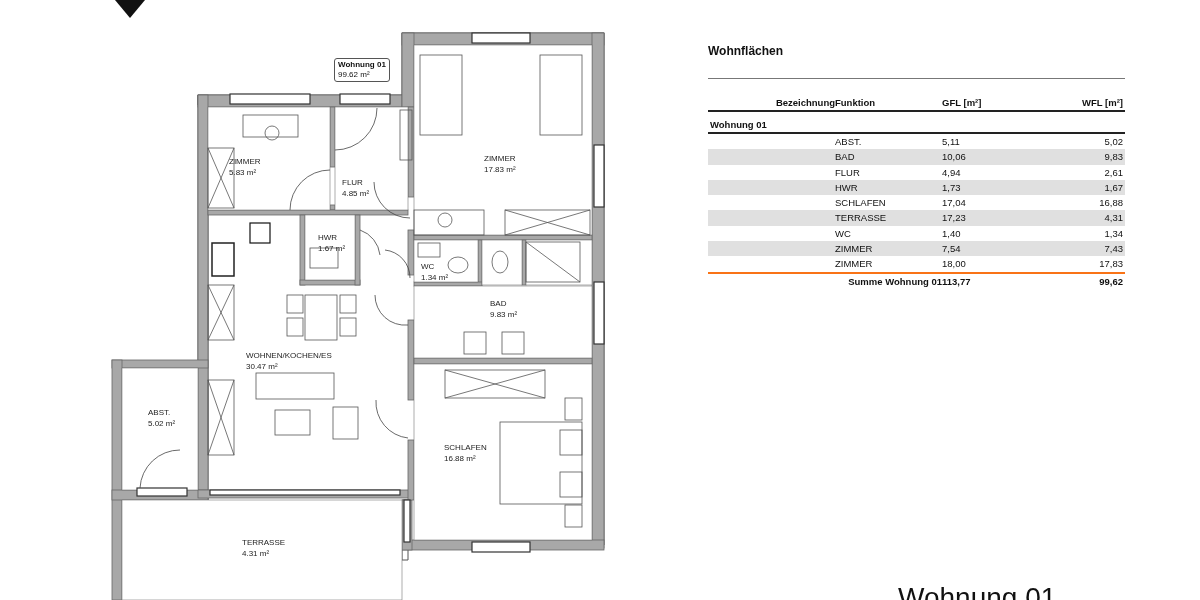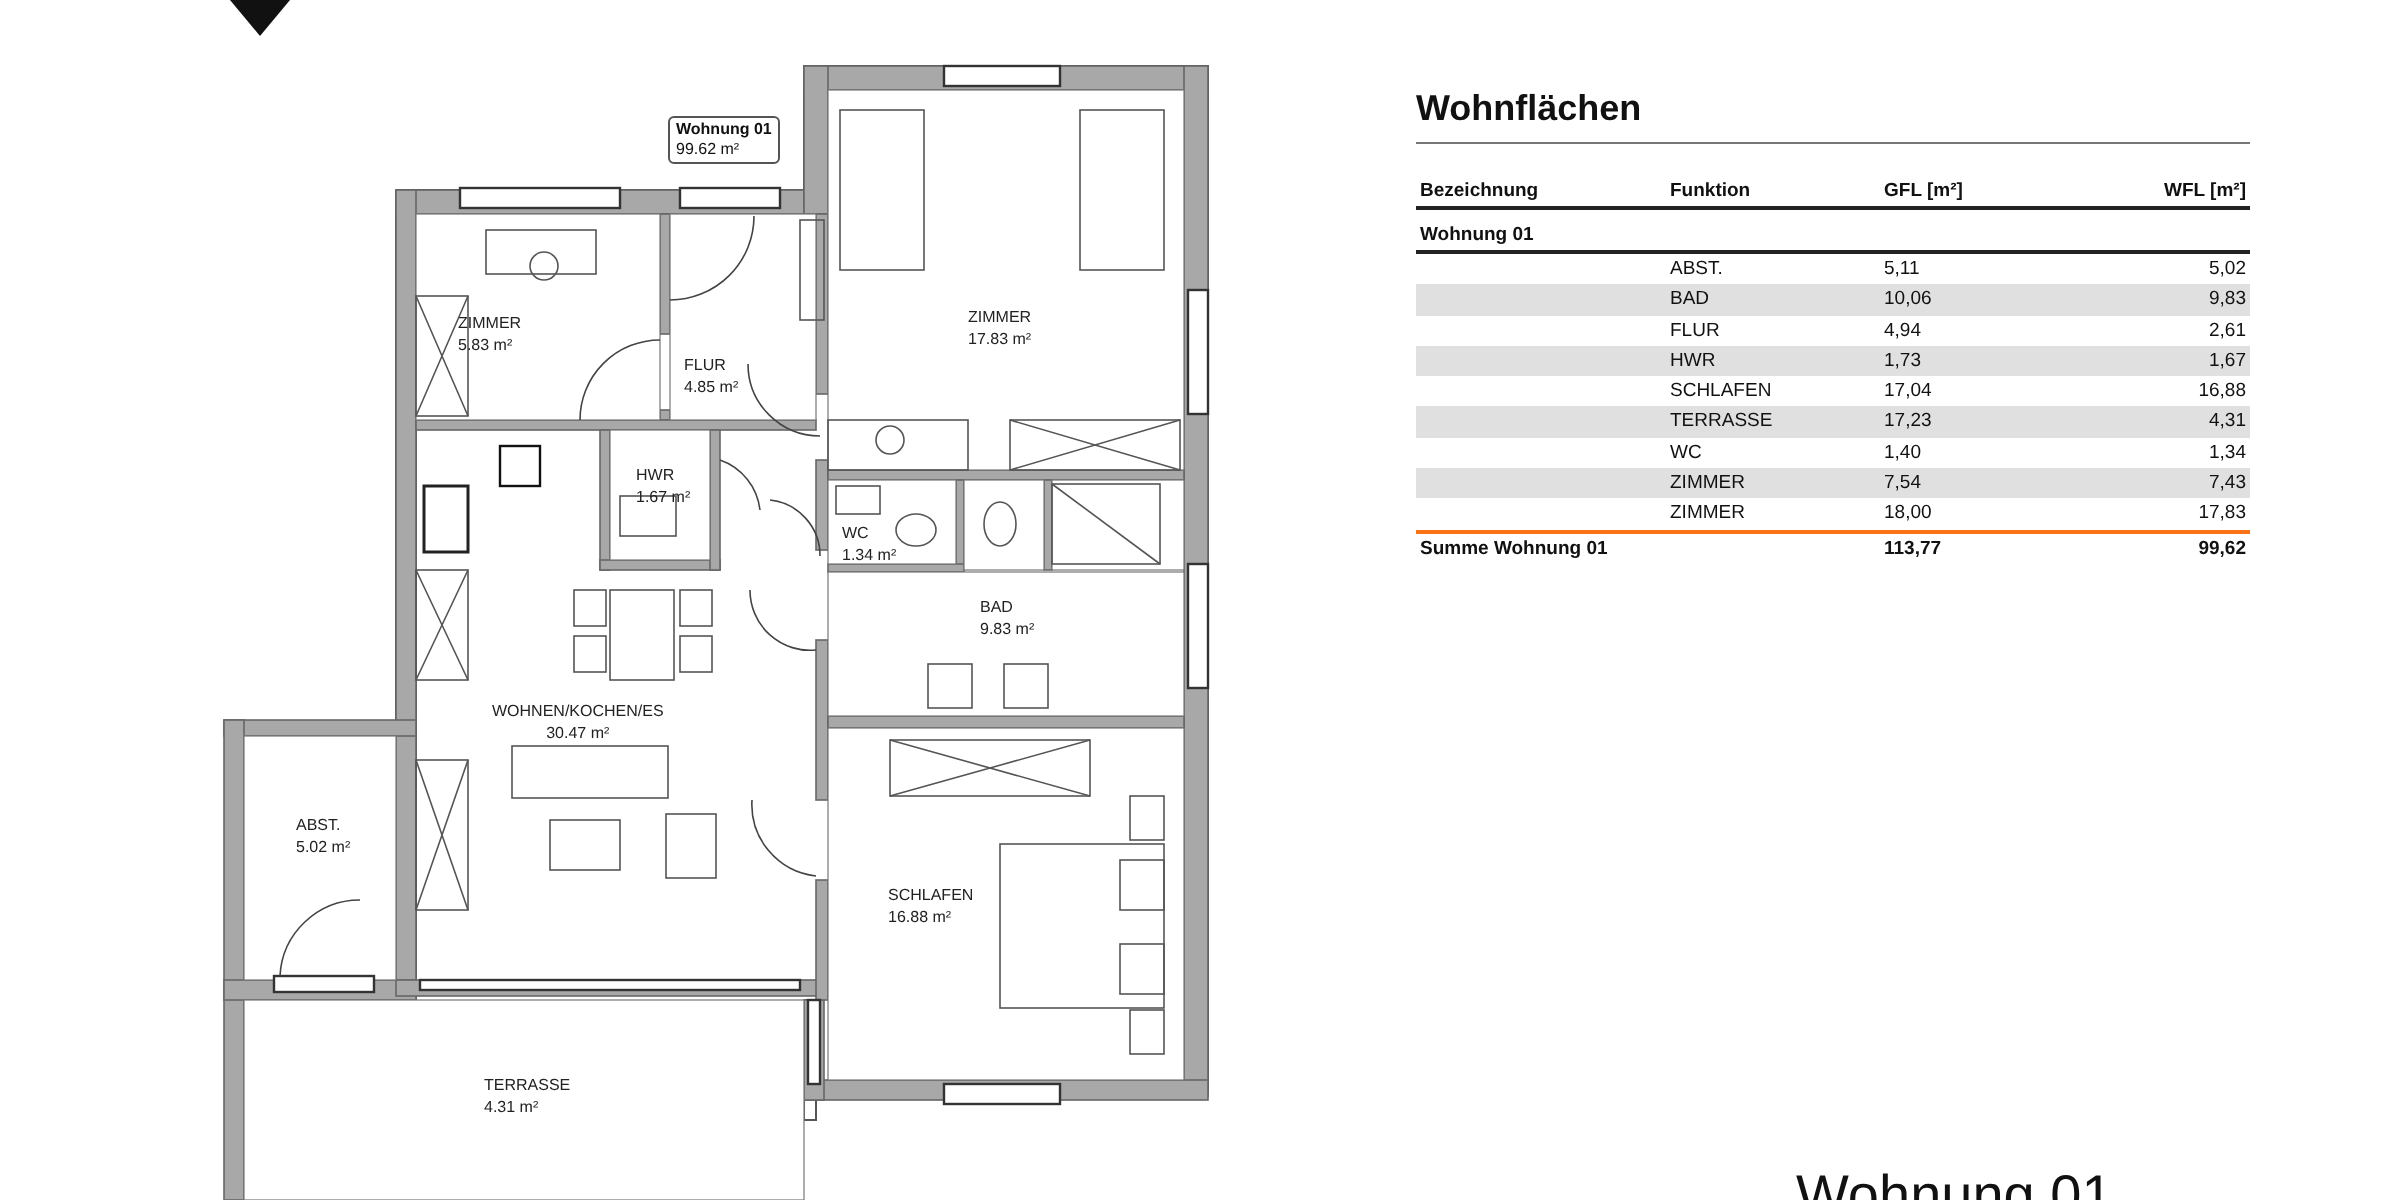--- a/index.html
+++ b/index.html
@@ -4,23 +4,23 @@
 <style>
   html,body{margin:0;padding:0;background:#fff;}
   body{width:1200px;height:600px;position:relative;overflow:hidden;font-family:"Liberation Sans",sans-serif;color:#111;}
   #plan{position:absolute;left:0;top:0;width:700px;height:600px;}
   .lbl{position:absolute;font-size:8px;color:#222;line-height:11px;text-align:left;white-space:nowrap;}
   .lbl span{display:block;}
   .tag{position:absolute;left:334px;top:58px;border:1px solid #555;border-radius:3px;padding:1px 3px;font-size:8px;line-height:10px;background:#fff;}
   .tag .t1{font-weight:bold;}
   .north{position:absolute;left:115px;top:0;width:0;height:0;border-left:15px solid transparent;border-right:15px solid transparent;border-top:18px solid #111;}
   #table{position:absolute;left:708px;top:44px;width:417px;font-size:9.5px;}
-  .ttitle{font-size:18px;font-weight:bold;padding-bottom:6px;border-bottom:1.5px solid #777;}
+  .ttitle{font-size:12px;font-weight:bold;padding-bottom:20px;border-bottom:1.5px solid #777;}
   .thead{display:flex;margin-top:18px;font-weight:bold;padding-bottom:2px;border-bottom:2px solid #222;}
-  .c1{width:125px;padding-left:2px;}
+  .c1{width:125px;padding-left:2px;text-align:right;}
   .c2{flex:1;}
   .c3{width:90px;text-align:left;}
   .c4{width:78px;text-align:right;padding-right:2px;padding-left:13px;}
   .group{font-weight:bold;margin-top:7px;padding-left:2px;padding-bottom:2px;border-bottom:2px solid #222;}
   .row{display:flex;height:15.3px;line-height:15.3px;}
   .row:nth-child(even){background:#e0e0e0;}
   .sum{display:flex;font-weight:bold;border-top:2px solid #f97316;padding-top:2px;}
   .bigtitle{position:absolute;left:898px;top:582px;font-size:28px;color:#111;white-space:nowrap;}
 </style>
 </head>
@@ -167,21 +167,21 @@
   <span>1.67 m²</span>
 </div>
 <div class="lbl" style="left:421px;top:261px;">
   <span>WC</span>
   <span>1.34 m²</span>
 </div>
 <div class="lbl" style="left:490px;top:298px;">
   <span>BAD</span>
   <span>9.83 m²</span>
 </div>
-<div class="lbl" style="left:246px;top:350px;text-align:center;">
+<div class="lbl" style="left:246px;top:350px;">
   <span>WOHNEN/KOCHEN/ES</span>
   <span>30.47 m²</span>
 </div>
 <div class="lbl" style="left:148px;top:407px;">
   <span>ABST.</span>
   <span>5.02 m²</span>
 </div>
 <div class="lbl" style="left:444px;top:442px;">
   <span>SCHLAFEN</span>
   <span>16.88 m²</span>

